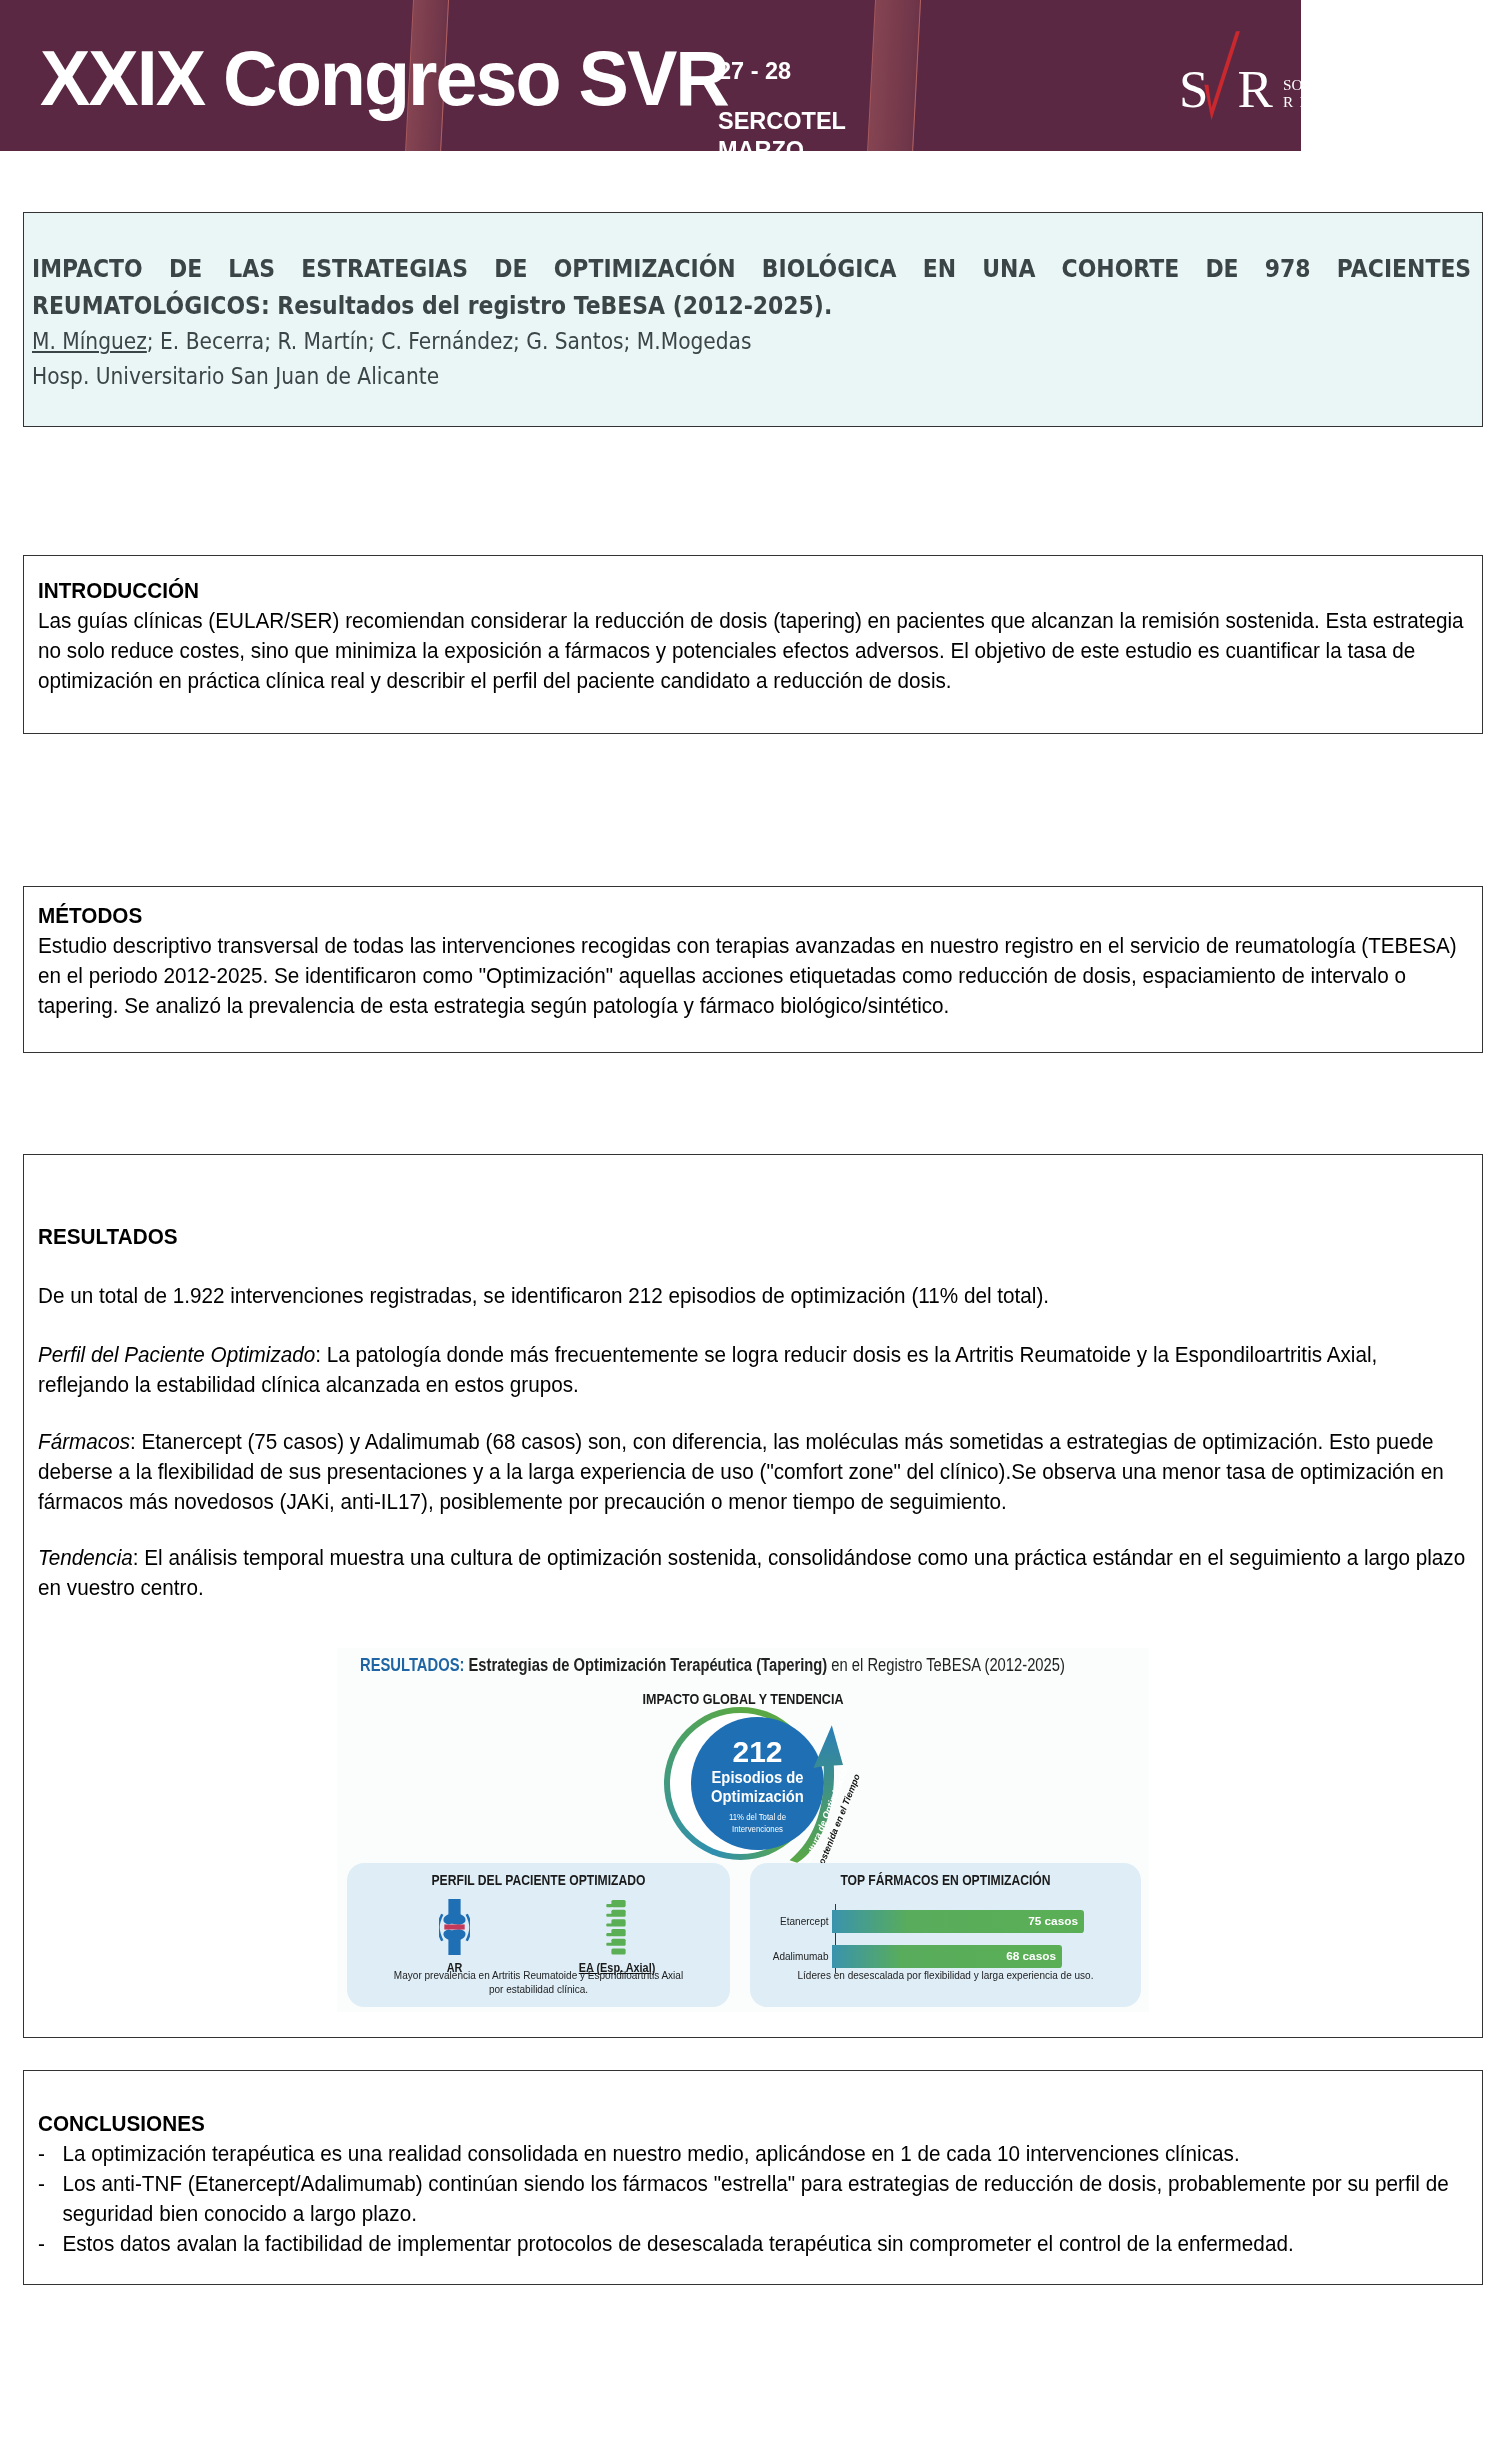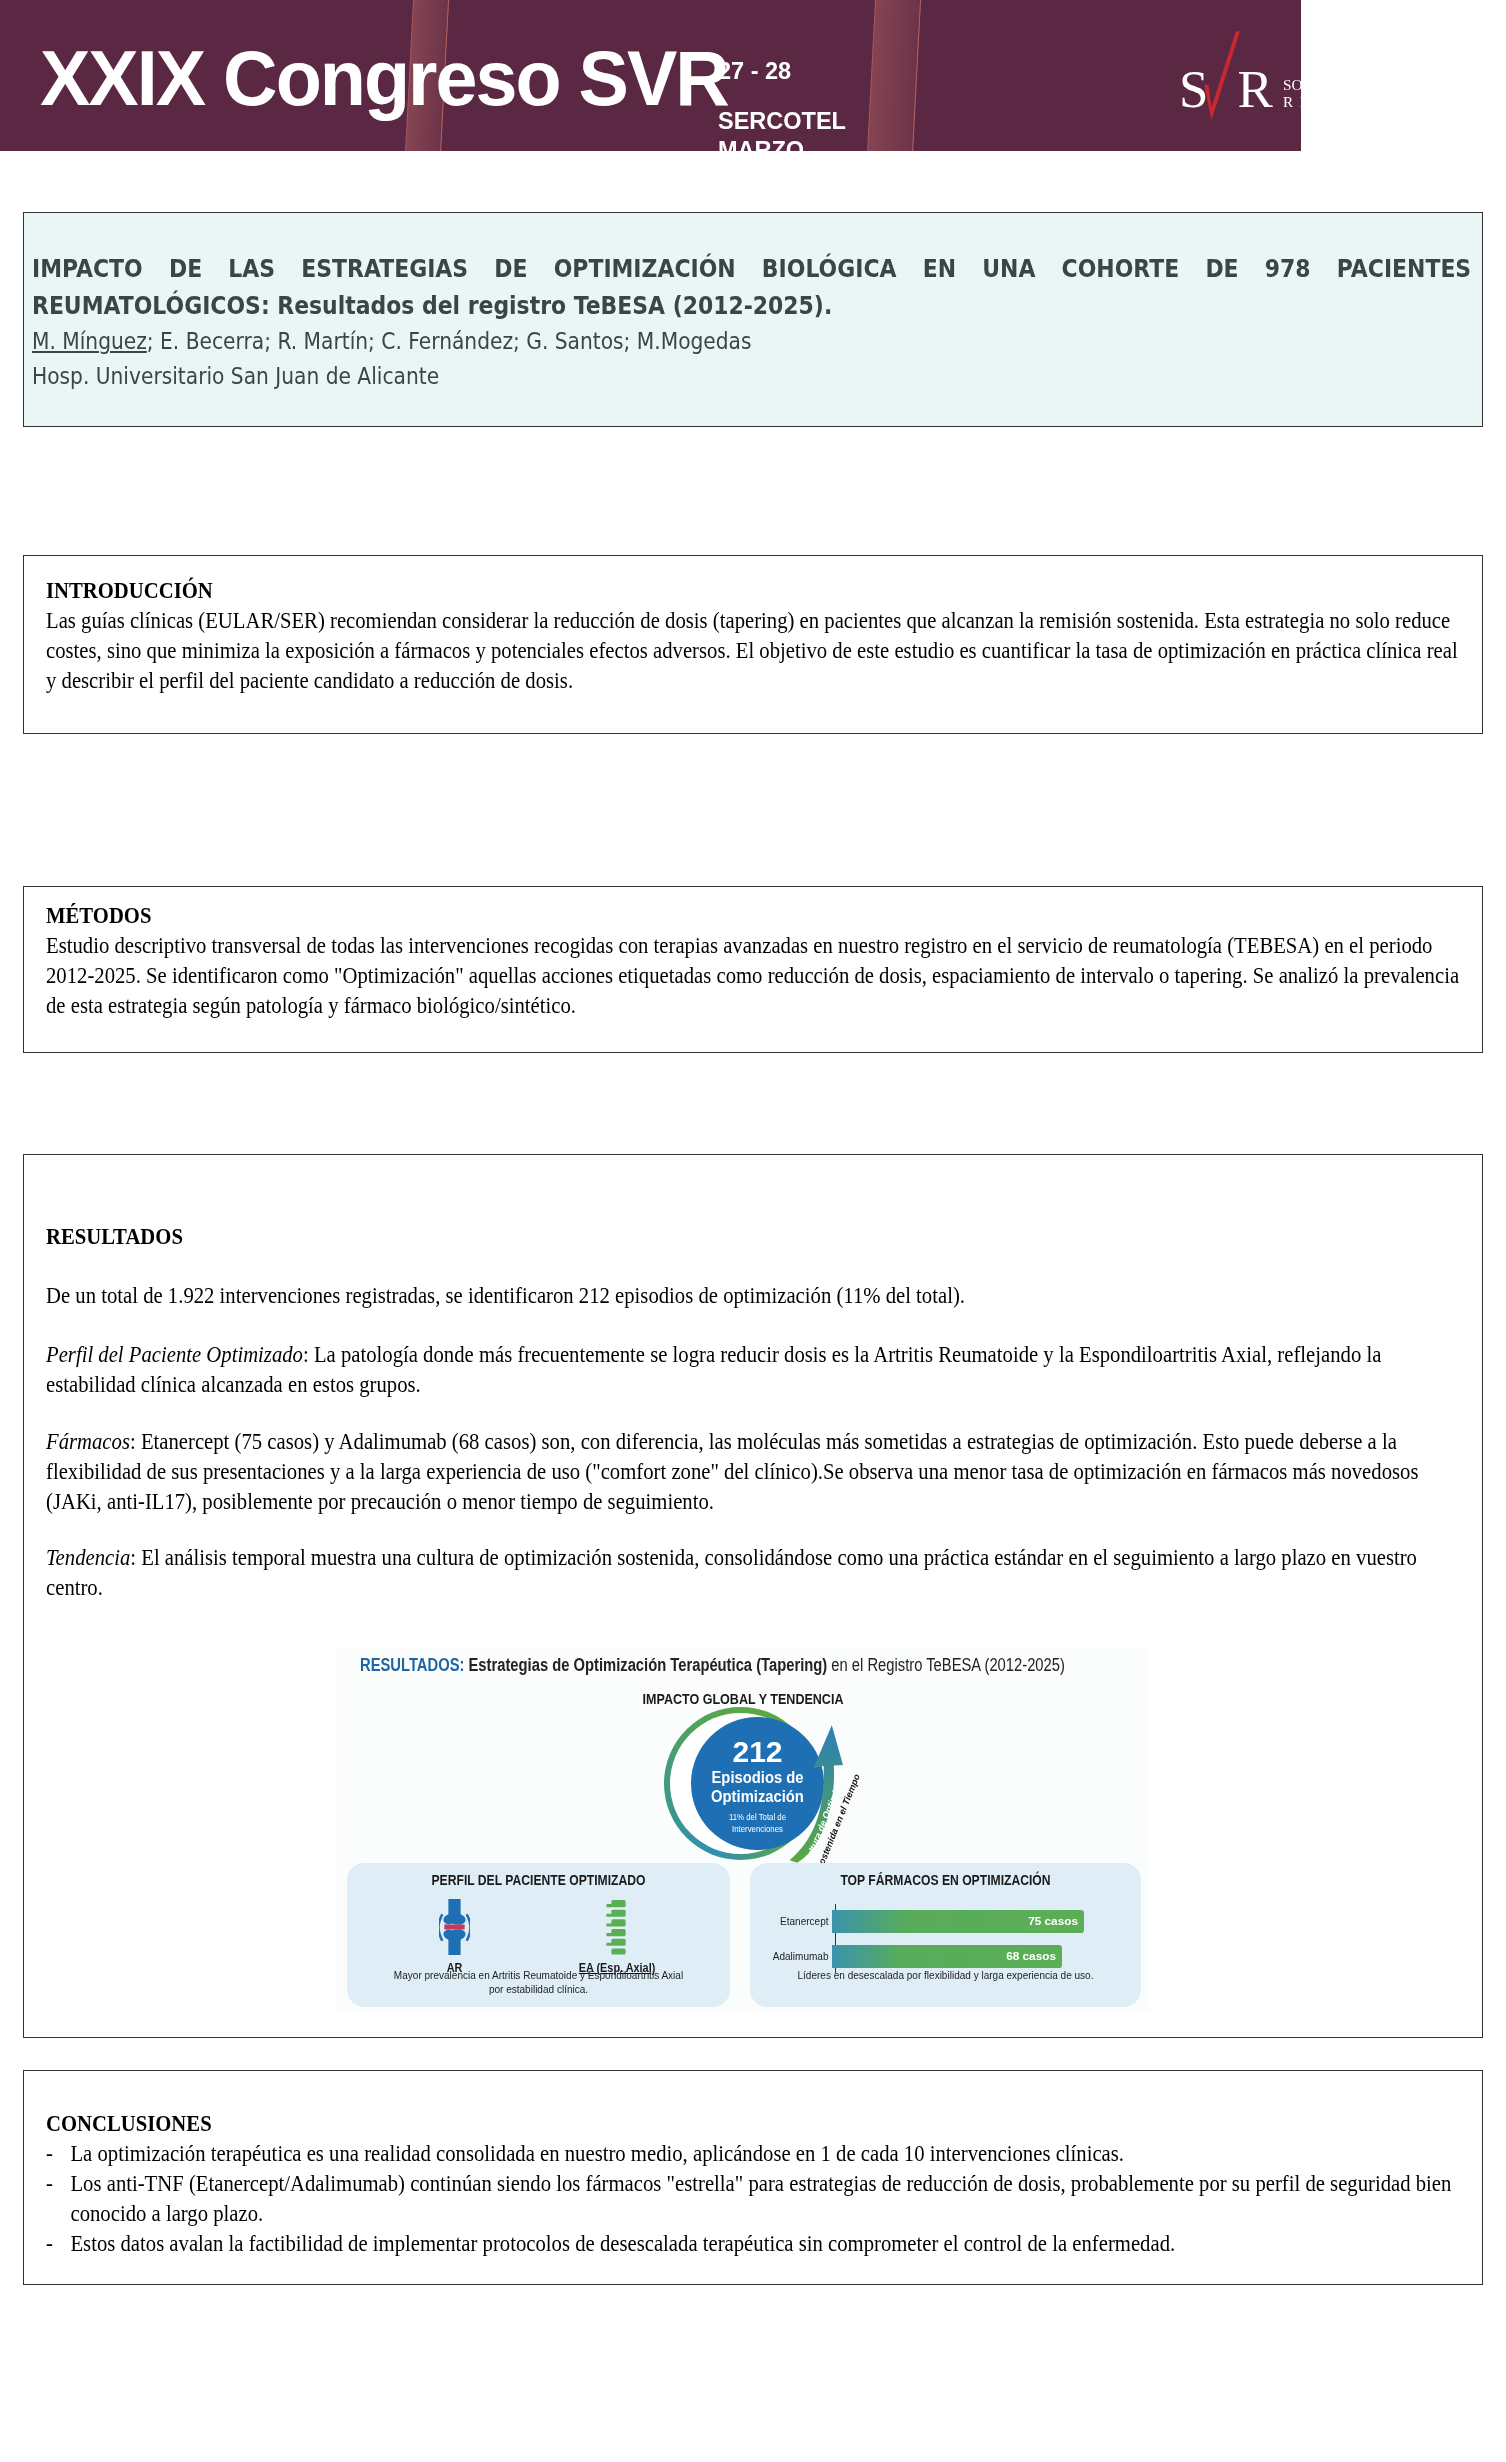--- a/index.html
+++ b/index.html
@@ -21,21 +21,21 @@
   .logo .reu { position: absolute; left: 118px; top: 62px; font-family: "Liberation Serif", serif; font-size: 15.3px; color: #fff; letter-spacing: 6.6px; }
 
   
   .box { position: absolute; left: 23px; width: 1460px; border: 1.5px solid #333; background: #fff; }
   .title-box { top: 212px; height: 215px; background: #eaf5f6; padding: 37px 7.2px 0 8.2px; color: #3b4547; font-family: "DejaVu Sans", sans-serif; }
   .title-main { font-size: 25.5px; font-weight: bold; line-height: 37px; text-align: justify; text-align-last: left; letter-spacing: 0px; transform: scaleX(0.86); transform-origin: left; width: 116%; }
   .authors { font-size: 23.5px; line-height: 35px; transform: scaleX(0.86); transform-origin: left; width: 116%; }
   .authors .first { text-decoration: underline; }
   .affil { font-size: 23.5px; line-height: 35px; transform: scaleX(0.86); transform-origin: left; width: 116%; }
 
-  .section { padding: 0 22px; font-family: Liberation Serif, serif; }
+  .section { padding: 0 14px; }
   .sec-title { font-weight: bold; font-size: 22.5px; line-height: 30px; transform: scaleX(0.92); transform-origin: left; }
   .sec-body { font-size: 22.5px; line-height: 30px; transform: scaleX(0.92); transform-origin: left; width: 108.7%; }
 
   .intro-box { top: 555px; height: 179px; padding-top: 20.4px; }
   .metodos-box { top: 886px; height: 167px; padding-top: 14px; }
   .result-box { top: 1154px; height: 884px; padding-top: 67px; }
   .result-box .gap { height: 29px; }
   .result-box .gap-sm { height: 26.6px; }
   .result-box em { font-style: italic; }
   .concl-box { top: 2070px; height: 215px; padding-top: 38px; }

